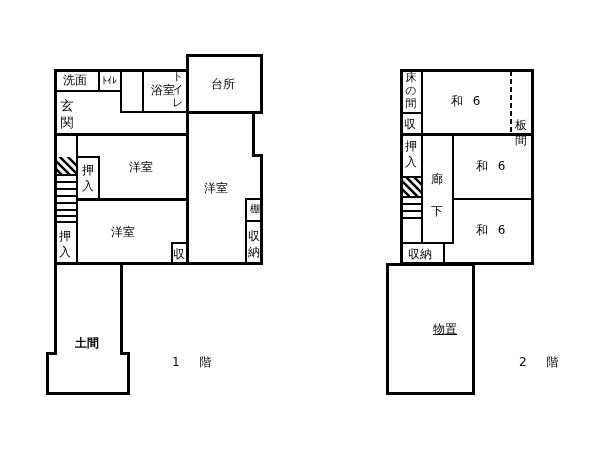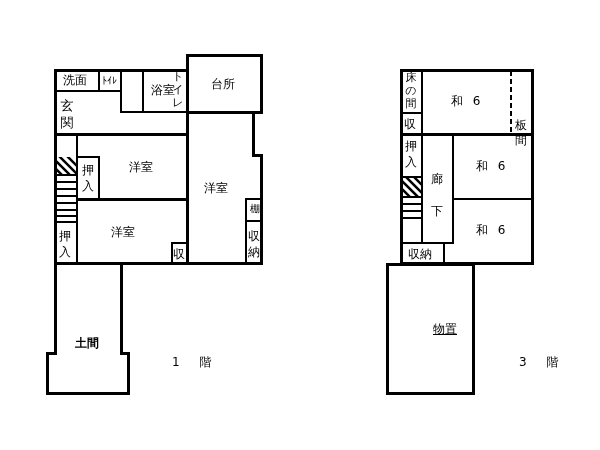--- a/index.html
+++ b/index.html
@@ -137,15 +137,15 @@
     <span class="vlbl" style="left:404px;top:71px;font-size:11px;line-height:13px;">床の間</span>
     <span class="lbl" style="left:404px;top:117px;">収</span>
     <span class="lbl" style="left:451px;top:94px;letter-spacing:3px;">和 6</span>
     <span class="vlbl" style="left:514px;top:88px;font-size:12px;line-height:15px;margin-top:30px;">板間</span>
     <span class="vlbl" style="left:404px;top:138px;font-size:12px;line-height:16px;">押入</span>
     <span class="vlbl" style="left:430px;top:163px;font-size:12px;line-height:32px;">廊下</span>
     <span class="lbl" style="left:476px;top:159px;letter-spacing:3px;">和 6</span>
     <span class="lbl" style="left:476px;top:223px;letter-spacing:3px;">和 6</span>
     <span class="lbl" style="left:408px;top:247px;">収納</span>
     <span class="lbl" style="left:433px;top:322px;text-decoration:underline;">物置</span>
-    <span class="floor-label" style="left:519px;top:354px;">3 階</span>
+    <span class="floor-label" style="left:519px;top:354px;">2 階</span>
   </div>
 </div>
 
 </body></html>

